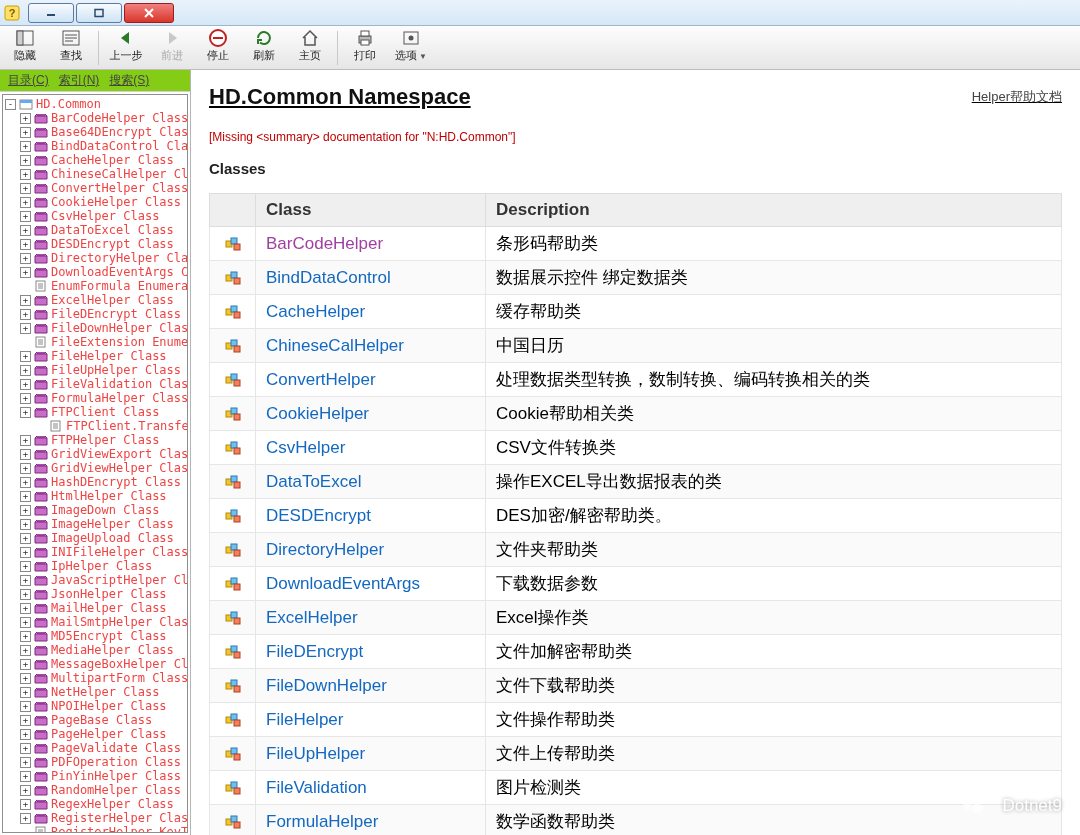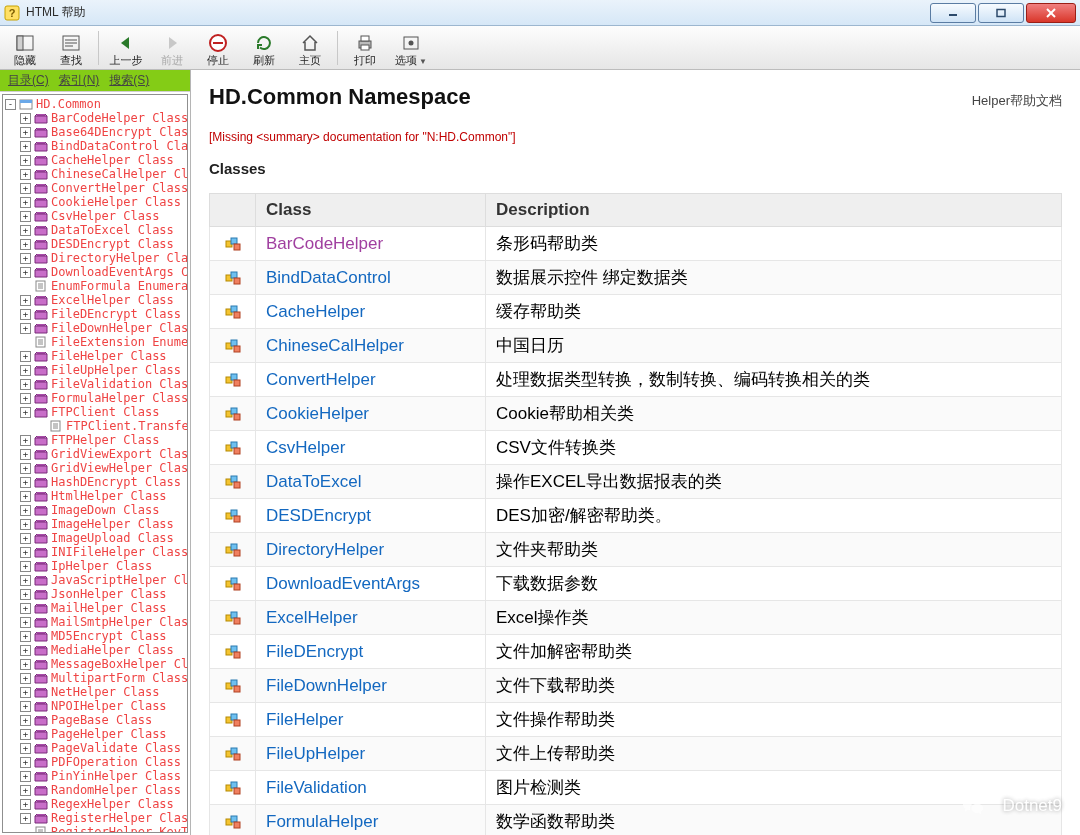--- a/index.html
+++ b/index.html
@@ -10,21 +10,21 @@
 .titlebar .app-icon { width:16px; height:16px; margin-right:6px; display:inline-flex; align-items:center; justify-content:center; }
 .titlebar .app-icon svg { width:16px; height:16px; }
 .titlebar .title { flex:1; color:#2b2b2b; font-size:12px; }
 .win-btns { display:flex; gap:0; }
 .win-btn { width:46px; height:20px; border:1px solid #5a7ca3; display:flex; align-items:center; justify-content:center; background:linear-gradient(#f7fbff,#cfe3f6); border-radius:3px; margin-left:2px; font-size:12px; color:#2c4a6b;}
 .win-btn.close { background:linear-gradient(#f08080,#d9362a); border-color:#9a1f16; color:#fff; font-weight:bold; width:50px;}
 .win-btn svg { width:12px; height:10px; }
 
 
 .toolbar { height:44px; background:linear-gradient(#fdfdfd,#e6e6e6); border-bottom:1px solid #bcbcbc; display:flex; align-items:center; padding:2px 4px; gap:4px; }
-.tb-btn { display:flex; flex-direction:column; align-items:center; justify-content:flex-end; width:42px; height:40px; cursor:pointer; font-size:11px; color:#222; }
+.tb-btn { display:flex; flex-direction:column; align-items:center; justify-content:flex-start; width:42px; height:40px; cursor:pointer; font-size:11px; color:#222; }
 .tb-btn.disabled { color:#aaa; }
 .tb-ico { width:20px; height:20px; display:flex; align-items:center; justify-content:center; }
 .tb-ico svg { width:20px; height:20px; }
 .tb-sep { width:1px; height:34px; background:#c8c8c8; margin:0 2px; }
 .tb-drop { font-size:8px; margin-left:2px; color:#555;}
 
 
 .main { display:flex; height:calc(100% - 26px - 44px); }
 
 
@@ -37,21 +37,21 @@
 .exp { width:11px; height:11px; border:1px solid #888; display:inline-flex; align-items:center; justify-content:center; font-size:9px; margin-right:3px; background:#fff; color:#333; line-height:9px; flex-shrink:0;}
 .exp.minus::before { content:"-"; }
 .exp.plus::before { content:"+"; }
 .exp.none { border:none; }
 .n-ico { width:14px; height:12px; margin-right:3px; flex-shrink:0; display:inline-flex; align-items:center; justify-content:center;}
 .n-lbl { color:#ef4444; }
 .child { padding-left:15px; }
 
 
 .content { flex:1; background:#fff; overflow:auto; position:relative; }
-.chead { padding:14px 18px 4px 18px; display:flex; align-items:flex-end; }
+.chead { padding:14px 18px 4px 18px; display:flex; align-items:center;text-decoration:underline; }
 .chead h1 { font-size:22px; font-weight:bold; color:#111; flex:1; }
 .docnote { font-size:13px; color:#444; }
 .warn { color:#c00000; font-size:12px; padding:16px 18px 6px 18px;}
 .sect { padding:10px 18px 0 18px; }
 .sect h2 { font-size:15px; font-weight:bold; color:#222; margin-bottom:16px; }
 table.cls { width:100%; border-collapse:collapse; font-size:17px; }
 table.cls th { background:#efefef; text-align:left; font-weight:bold; padding:6px 10px; border:1px solid #ddd; color:#333;}
 table.cls td { padding:5px 10px; border:1px solid #e6e6e6; vertical-align:middle; }
 table.cls td:first-child { width:46px; text-align:center; padding:4px;}
 table.cls td:nth-child(2) { width:230px; }
@@ -73,21 +73,20 @@
 </head>
 <body>
 
 <div class="titlebar">
   <span class="app-icon">
     <svg viewBox="0 0 16 16">
         <rect x="1" y="1" width="14" height="14" rx="2" fill="#ffe066" stroke="#c7a200"></rect>
         <text x="8" y="12" text-anchor="middle" font-size="11" font-weight="bold" fill="#7a5b00">?</text>
       </svg>
   </span>
-  <span class="title">HTML 帮助</span>
   <div class="win-btns">
     <div class="win-btn">
         <svg viewBox="0 0 12 10">
           <line x1="2" y1="7" x2="10" y2="7" stroke="#2c4a6b" stroke-width="2"></line>
         </svg>
       </div>
     <div class="win-btn">
         <svg viewBox="0 0 12 10">
           <rect x="2" y="1.5" width="8" height="7" fill="none" stroke="#2c4a6b" stroke-width="1.5"></rect>
         </svg>

